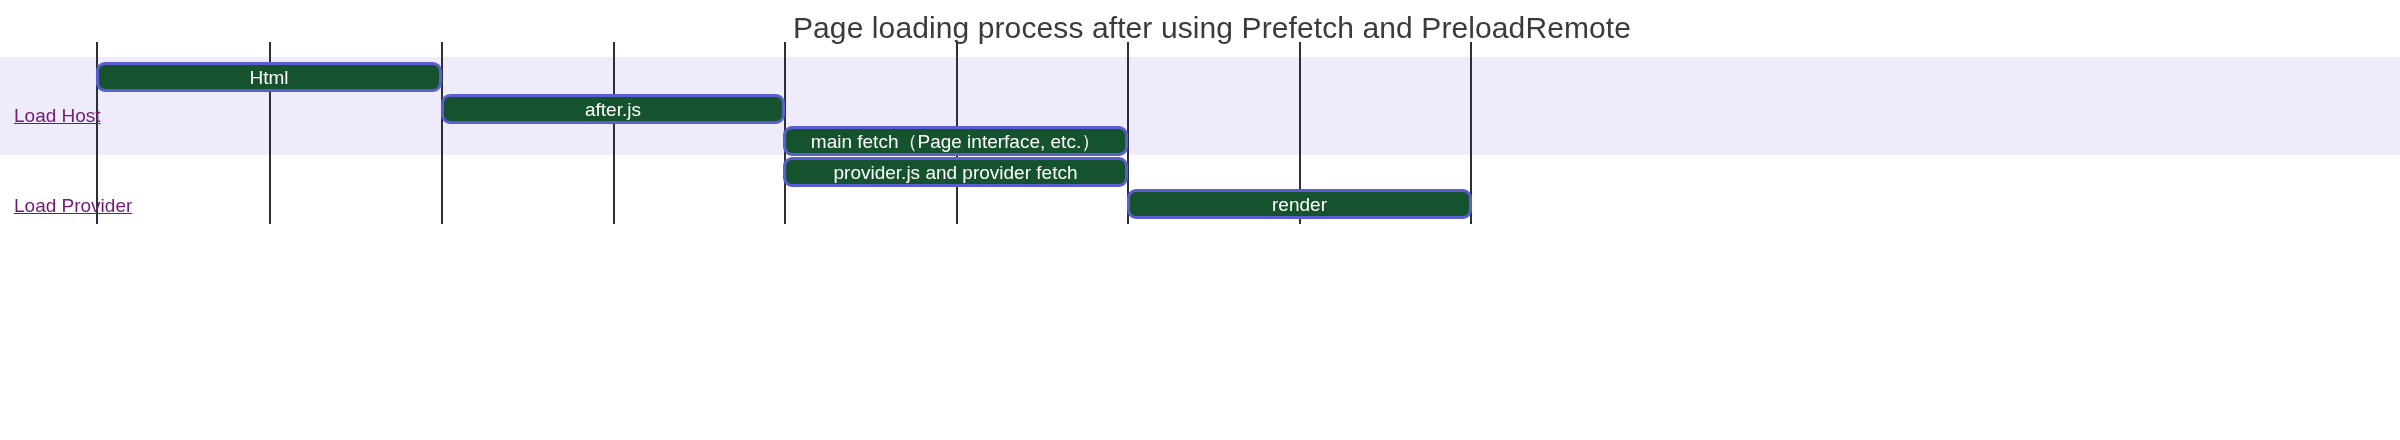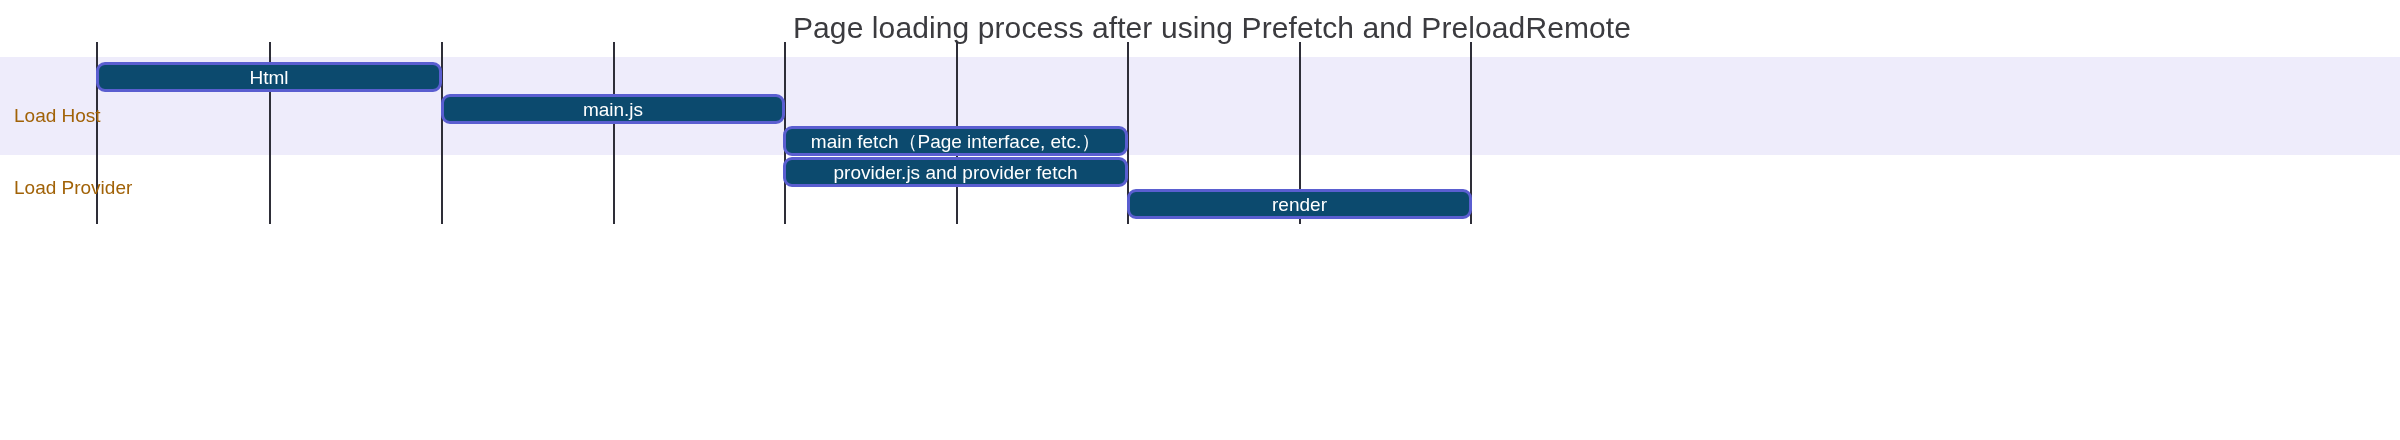--- a/index.html
+++ b/index.html
@@ -56,30 +56,31 @@
     position: absolute;
     width: 2px;
     background: #2e2e38;
   }
 
   
   .row-label {
     position: absolute;
     left: 14px;
     font-size: 19px;
-    color: #a16207;
+    color: #701a75;
     white-space: nowrap;
     line-height: 1;
+    text-decoration: underline;
   }
 
   
   .task-bar {
     position: absolute;
     box-sizing: border-box;
-    background: #0c4a6e;
+    background: #14532d;
     border: 3px solid #5a5ed0;
     border-radius: 9px;
     display: flex;
     align-items: center;
     justify-content: center;
     overflow: hidden;
   }
   .task-bar-label {
     font-size: 19px;
     color: #ffffff;
@@ -103,28 +104,28 @@
     <div class="gridline" style="left:269px; top:42px; height:182px;"></div>
     <div class="gridline" style="left:441px; top:42px; height:182px;"></div>
     <div class="gridline" style="left:613px; top:42px; height:182px;"></div>
     <div class="gridline" style="left:784px; top:42px; height:182px;"></div>
     <div class="gridline" style="left:956px; top:42px; height:182px;"></div>
     <div class="gridline" style="left:1127px; top:42px; height:182px;"></div>
     <div class="gridline" style="left:1299px; top:42px; height:182px;"></div>
     <div class="gridline" style="left:1470px; top:42px; height:182px;"></div>
 
     <div class="row-label" style="top:106px;">Load Host</div>
-    <div class="row-label" style="top:178px;">Load Provider</div>
+    <div class="row-label" style="top:196px;">Load Provider</div>
 
     <div class="task-bar" style="left:96px; top:62px; width:346px; height:30px;">
       <span class="task-bar-label">Html</span>
     </div>
 
     <div class="task-bar" style="left:441px; top:94px; width:344px; height:30px;">
-      <span class="task-bar-label">main.js</span>
+      <span class="task-bar-label">after.js</span>
     </div>
 
     <div class="task-bar" style="left:783px; top:126px; width:345px; height:30px;">
       <span class="task-bar-label">main fetch（Page interface, etc.）</span>
     </div>
 
     <div class="task-bar" style="left:1127px; top:189px; width:345px; height:30px;">
       <span class="task-bar-label">render</span>
     </div>
 

